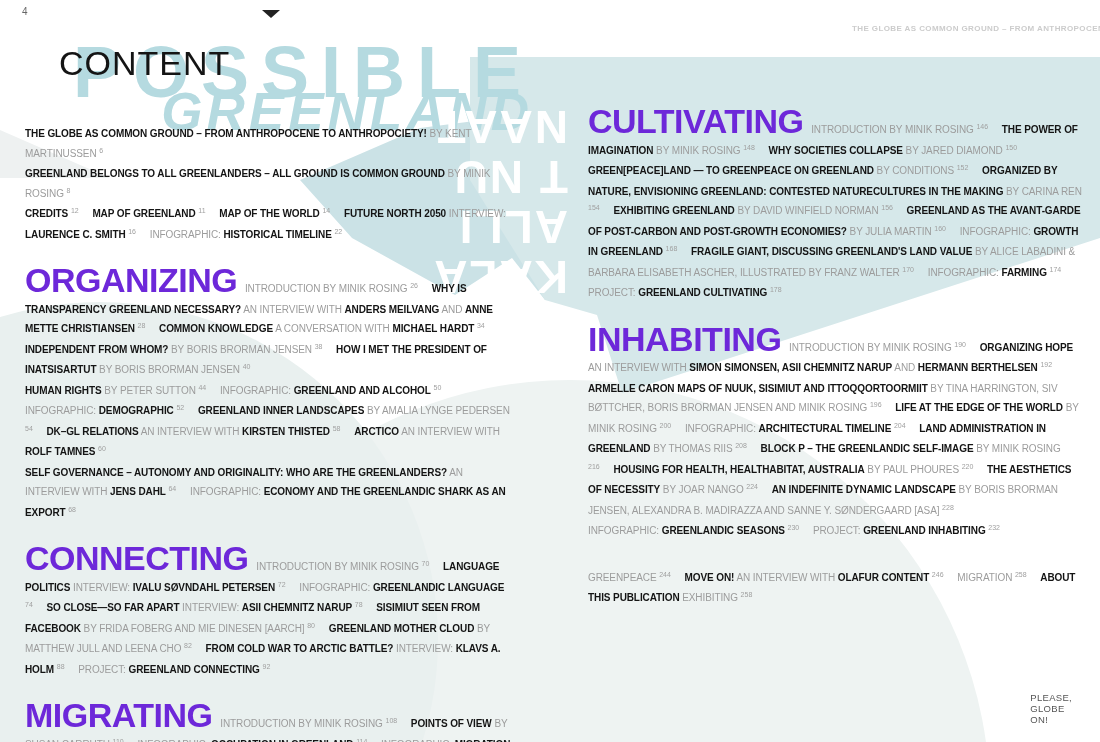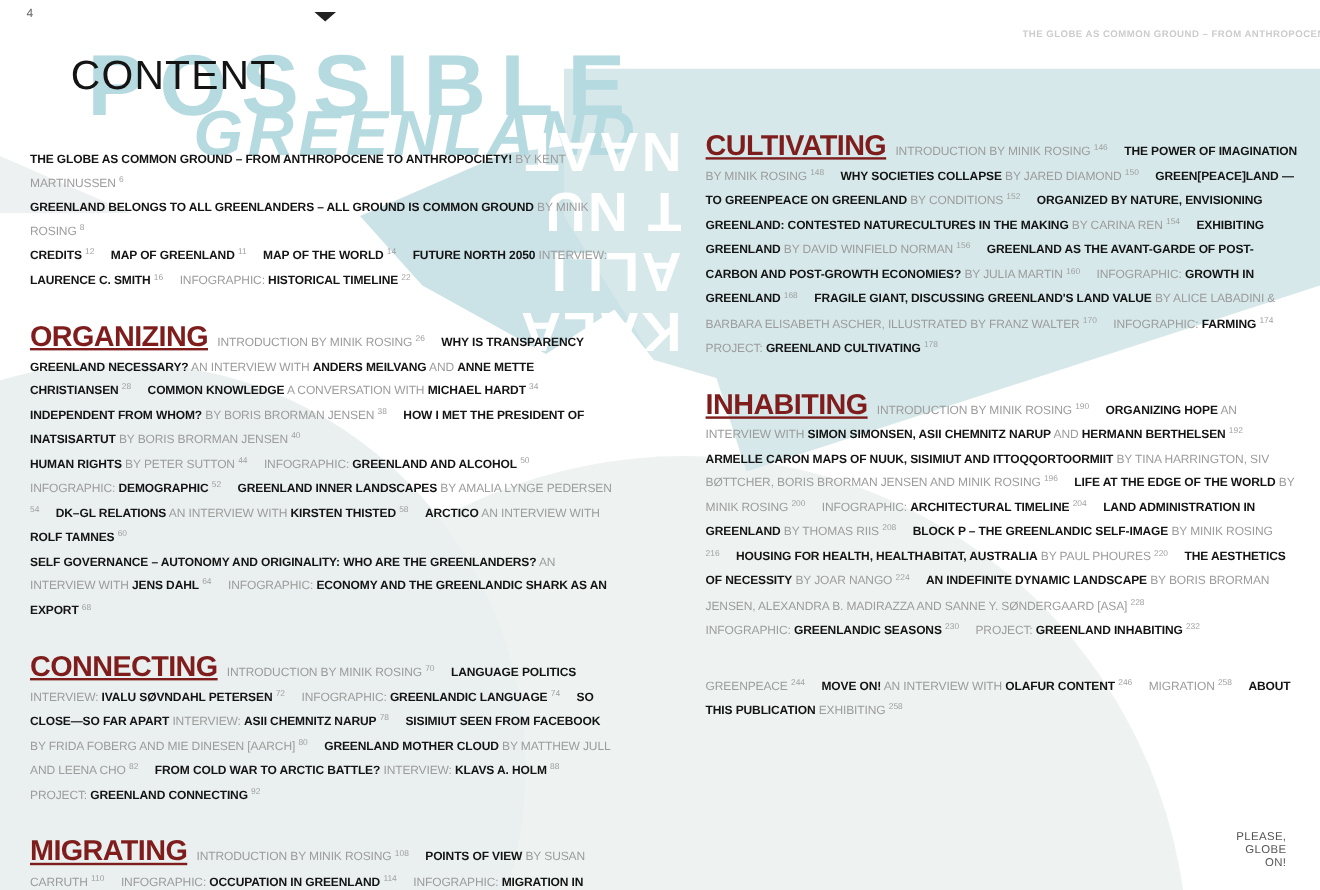--- a/index.html
+++ b/index.html
@@ -26,28 +26,28 @@
     transform:rotate(180deg);color:#ffffff;font-weight:800;font-size:46px;line-height:50px;
     letter-spacing:2px;word-break:break-all;z-index:3;}
   .tri-marker{position:absolute;left:262px;top:10px;width:0;height:0;z-index:4;
     border-left:9px solid transparent;border-right:9px solid transparent;border-top:8px solid #222;}
   
   .pagenum{position:absolute;left:22px;top:6px;font-size:10px;color:#666;z-index:5;}
   .running-header{position:absolute;left:852px;top:24px;width:248px;overflow:hidden;
     white-space:nowrap;font-size:8px;font-weight:700;letter-spacing:0.4px;color:#cccccc;z-index:5;}
   .content-title{position:absolute;left:27px;top:44px;font-size:34px;font-weight:400;
     letter-spacing:1px;color:#141414;z-index:5;margin-left:32px;}
-  .footer-note{position:absolute;right:28px;top:692px;text-align:right;font-size:9.5px;
+  .footer-note{position:absolute;right:28px;top:692px;font-size:9.5px;
     line-height:11px;color:#555;letter-spacing:0.3px;z-index:5;}
   
   .col{position:absolute;z-index:5;}
   .col-left{left:25px;top:124px;width:490px;}
   .col-right{left:588px;top:112px;width:495px;}
   .toc-block{font-size:10px;line-height:19.5px;letter-spacing:-0.1px;margin:0 0 26px 0;color:#141414;}
-  .toc-block .heading{font-size:24px;font-weight:800;letter-spacing:-0.5px;color:#7f1d1d;padding-right:5px;text-decoration:underline;}
+  .toc-block .heading{font-size:34px;font-weight:800;letter-spacing:-0.5px;color:#6d28d9;padding-right:5px;}
   .toc-block .b{font-weight:700;color:#141414;}
   .toc-block .r{font-weight:400;color:#9c9c9c;}
   .toc-block .s{font-weight:400;color:#a0a0a0;font-size:7px;position:relative;top:-4px;margin-right:11px;letter-spacing:0;}
 </style>
 </head>
 <body>
 
 <div class="bg circle2"></div>
 <div class="bg circle1"></div>
 <div class="bg corner-diag"></div>

